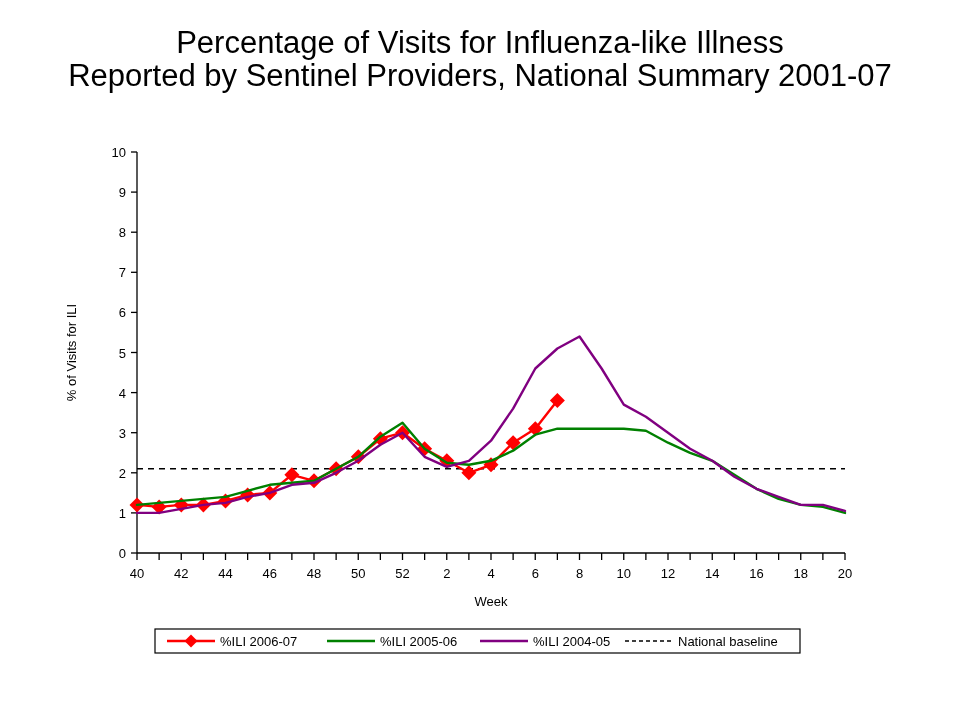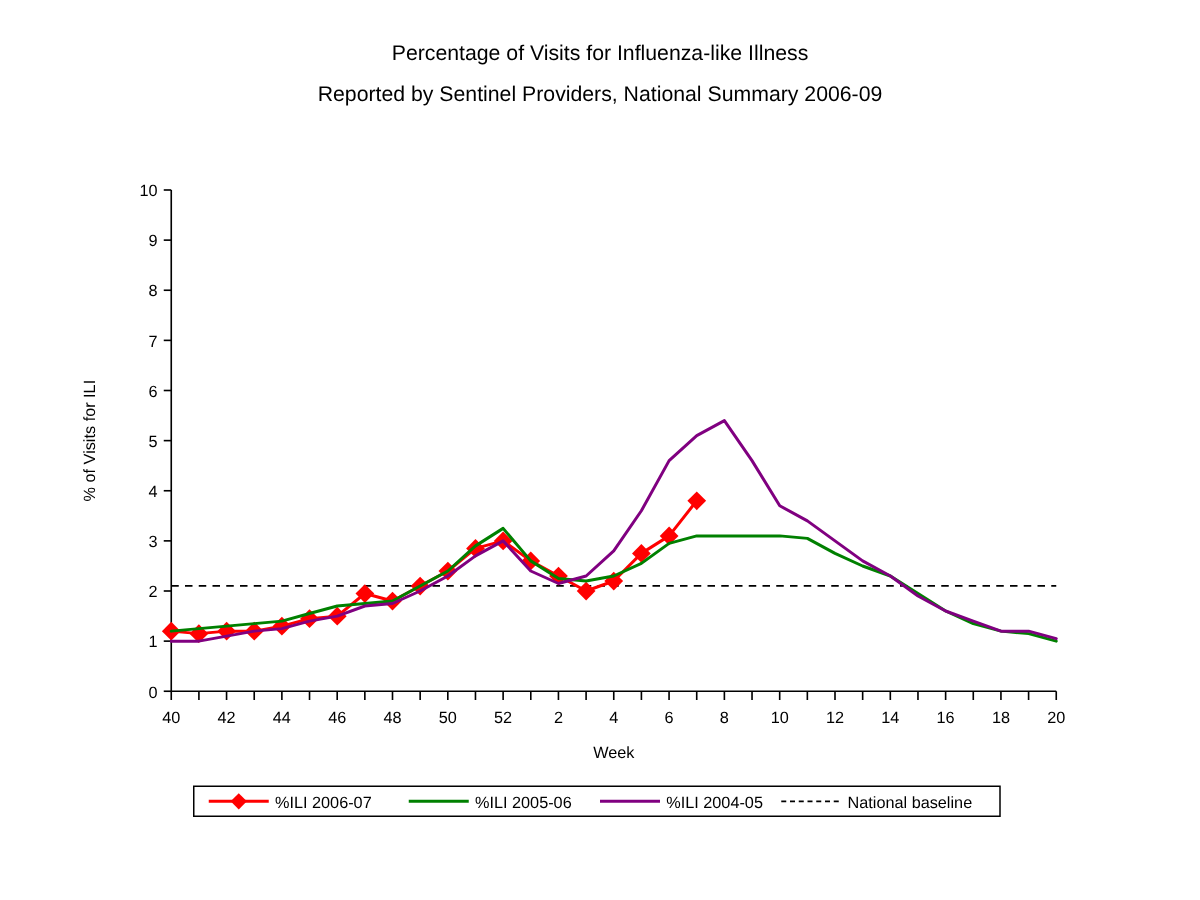--- a/index.html
+++ b/index.html
@@ -18,21 +18,21 @@
     position: relative;
     width: 960px;
     height: 720px;
   }
   .chart-title {
     position: absolute;
     top: 26px;
     left: 0;
     width: 960px;
     text-align: center;
-    font-size: 17px;
+    font-size: 31px;
     line-height: 33px;
     font-weight: normal;
     letter-spacing: 0px;
     color: #000000;
   }
   .chart-title div { white-space: nowrap; }
   #plot-svg {
     position: absolute;
     top: 0;
     left: 0;
@@ -45,21 +45,21 @@
   .axis-title { font-size: 13px; }
   .legend-label { font-size: 13px; }
 </style>
 </head>
 <body>
 
 <div id="page">
 
   <div class="chart-title">
     <div>Percentage of Visits for Influenza-like Illness</div>
-    <div>Reported by Sentinel Providers, National Summary 2006-09</div>
+    <div>Reported by Sentinel Providers, National Summary 2001-07</div>
   </div>
 
   <svg id="plot-svg" width="960" height="720">
     <g id="axes-layer">
         <line x1="137" y1="152" x2="137" y2="553" stroke="#000" stroke-width="1.3"></line>
         <line x1="137" y1="553" x2="845" y2="553" stroke="#000" stroke-width="1.3"></line>
         <line x1="131" y1="553" x2="137" y2="553" stroke="#000" stroke-width="1.3"></line>
         <line x1="131" y1="512.9" x2="137" y2="512.9" stroke="#000" stroke-width="1.3"></line>
         <line x1="131" y1="472.8" x2="137" y2="472.8" stroke="#000" stroke-width="1.3"></line>
         <line x1="131" y1="432.7" x2="137" y2="432.7" stroke="#000" stroke-width="1.3"></line>

